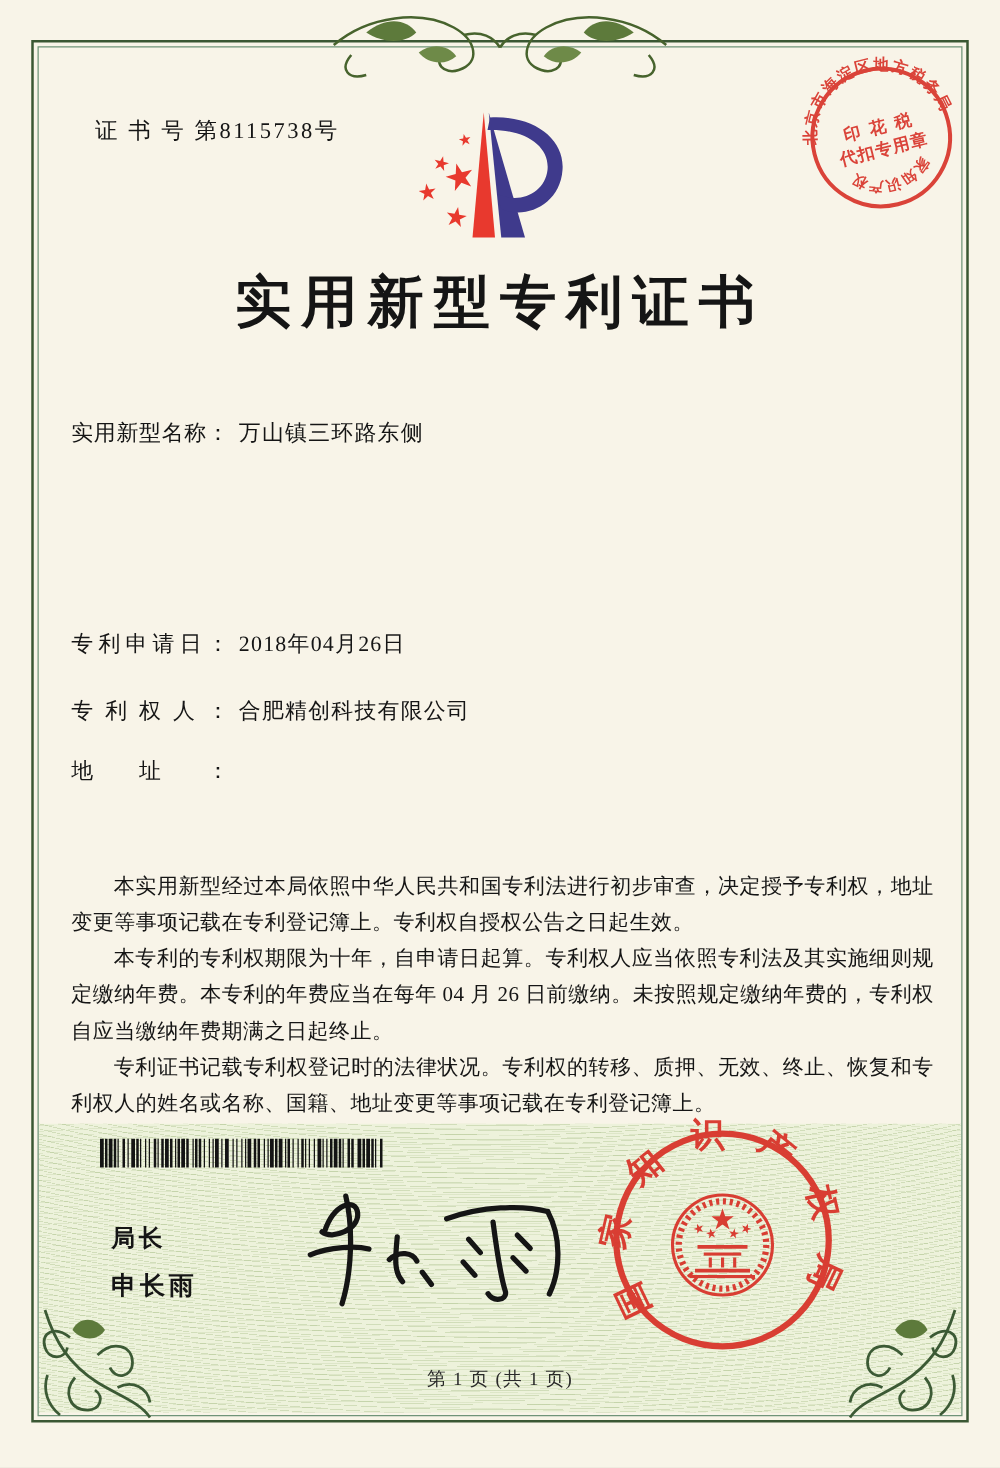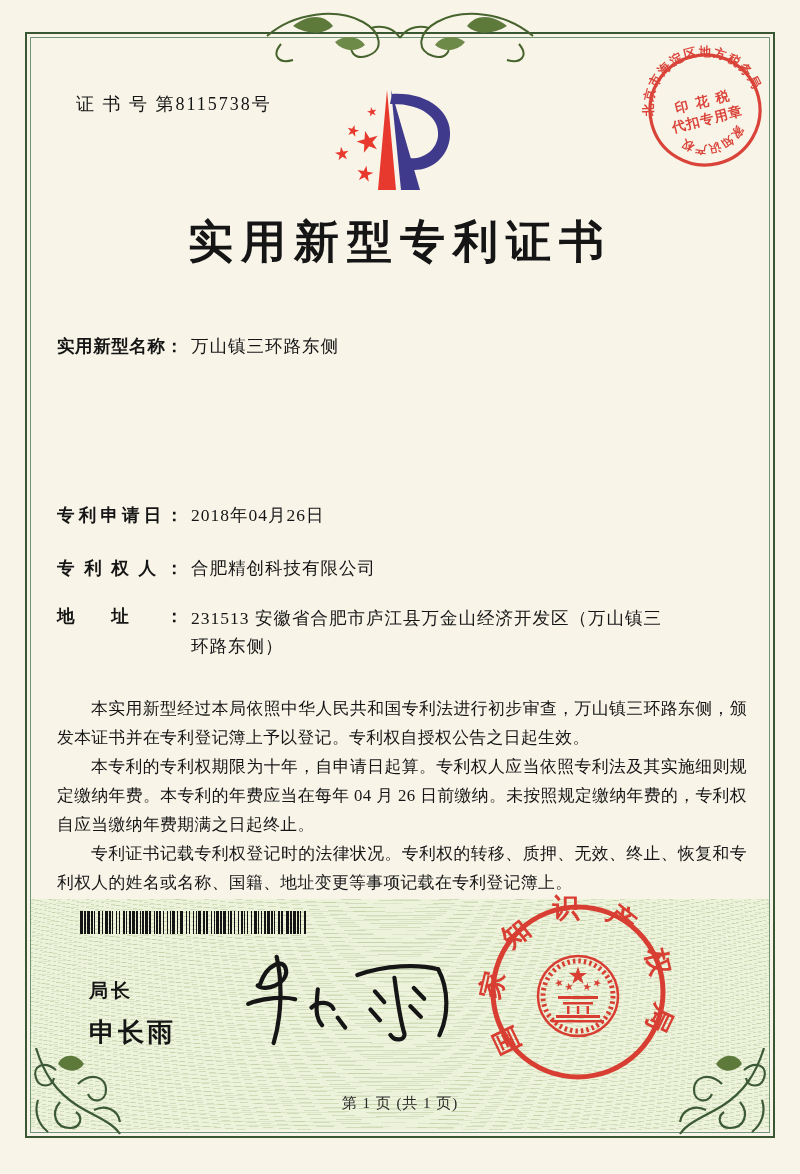--- a/index.html
+++ b/index.html
@@ -18,34 +18,34 @@
         border:1px solid #6f9478;}
   .orn{position:absolute;z-index:3;}
   
   #cert-no{position:absolute;left:76px;top:92px;font-size:18px;letter-spacing:2px;z-index:4;}
   
   #title{position:absolute;left:0;top:212px;width:100%;text-align:center;font-size:45px;
         font-weight:bold;letter-spacing:8px;z-index:4;}
   
   .row{position:absolute;left:57px;width:700px;font-size:17.5px;z-index:4;display:flex;align-items:flex-start;}
   .flabel{display:inline-block;width:126px;text-align:justify;text-align-last:justify;
-        flex:0 0 126px;letter-spacing:0;font-weight:bold;}
+        flex:0 0 126px;letter-spacing:0;}
   .fvalue{margin-left:8px;letter-spacing:1px;}
   .fvalue.addr{max-width:476px;line-height:28px;}
   .grant{position:absolute;left:402px;top:0;white-space:nowrap;}
   
   #paras{position:absolute;left:57px;top:694px;width:690px;z-index:4;}
   #paras p{margin:0;font-size:16.8px;line-height:29px;text-indent:34px;text-align:justify;letter-spacing:0.4px;}
   
   #barcode{position:absolute;left:80px;top:911px;height:23px;width:228px;z-index:4;display:flex;align-items:stretch;}
   #barcode div{height:100%;}
   
   #director-title{position:absolute;left:89px;top:978px;font-size:19px;font-weight:600;z-index:4;
         font-family:"Liberation Sans","DejaVu Sans",sans-serif;letter-spacing:3px;}
-  #director-name{position:absolute;left:89px;top:1015px;font-size:26px;font-weight:600;z-index:4;
+  #director-name{position:absolute;left:89px;top:1015px;font-size:20px;font-weight:600;z-index:4;
         font-family:"Liberation Sans","DejaVu Sans",sans-serif;letter-spacing:3px;}
   #signature{position:absolute;left:190px;top:945px;z-index:4;transform:rotate(-2deg);}
   
   #tax-stamp{position:absolute;left:630px;top:38px;z-index:5;opacity:0.92;}
   #cnipa-stamp{position:absolute;left:478px;top:892px;z-index:5;opacity:0.95;}
   #seal-date{position:absolute;left:487px;top:1038px;width:182px;text-align:center;z-index:6;
         font-size:19.5px;font-weight:bold;color:#d8352b;letter-spacing:0.5px;}
   
   #footer{position:absolute;left:0;top:1094px;width:100%;text-align:center;font-size:15px;z-index:4;
         letter-spacing:1px;color:#2a2a2a;}
@@ -152,25 +152,24 @@
   <div class="row" style="top:503px">
     <span class="flabel">专利申请日：</span>
     <span class="fvalue">2018年04月26日</span>
   </div>
   <div class="row" style="top:556px">
     <span class="flabel">专利权人：</span>
     <span class="fvalue">合肥精创科技有限公司</span>
   </div>
   <div class="row" style="top:604px">
     <span class="flabel">地址：</span>
-    <span class="fvalue addr">231513 安徽省合肥市庐江县万金山经济开发区（万山镇三环路东侧）</span>
   </div>
 
   <div id="paras">
-    <p>本实用新型经过本局依照中华人民共和国专利法进行初步审查，万山镇三环路东侧，颁发本证书并在专利登记簿上予以登记。专利权自授权公告之日起生效。</p>
+    <p>本实用新型经过本局依照中华人民共和国专利法进行初步审查，决定授予专利权，地址变更等事项记载在专利登记簿上。专利权自授权公告之日起生效。</p>
     <p>本专利的专利权期限为十年，自申请日起算。专利权人应当依照专利法及其实施细则规定缴纳年费。本专利的年费应当在每年 04 月 26 日前缴纳。未按照规定缴纳年费的，专利权自应当缴纳年费期满之日起终止。</p>
     <p>专利证书记载专利权登记时的法律状况。专利权的转移、质押、无效、终止、恢复和专利权人的姓名或名称、国籍、地址变更等事项记载在专利登记簿上。</p>
   </div>
 
   <div id="barcode">
       <div style="width: 3px; background: rgb(20, 20, 20);"></div>
       <div style="width: 1px; background: transparent;"></div>
       <div style="width: 2px; background: rgb(20, 20, 20);"></div>
       <div style="width: 1px; background: transparent;"></div>
       <div style="width: 3px; background: rgb(20, 20, 20);"></div>

